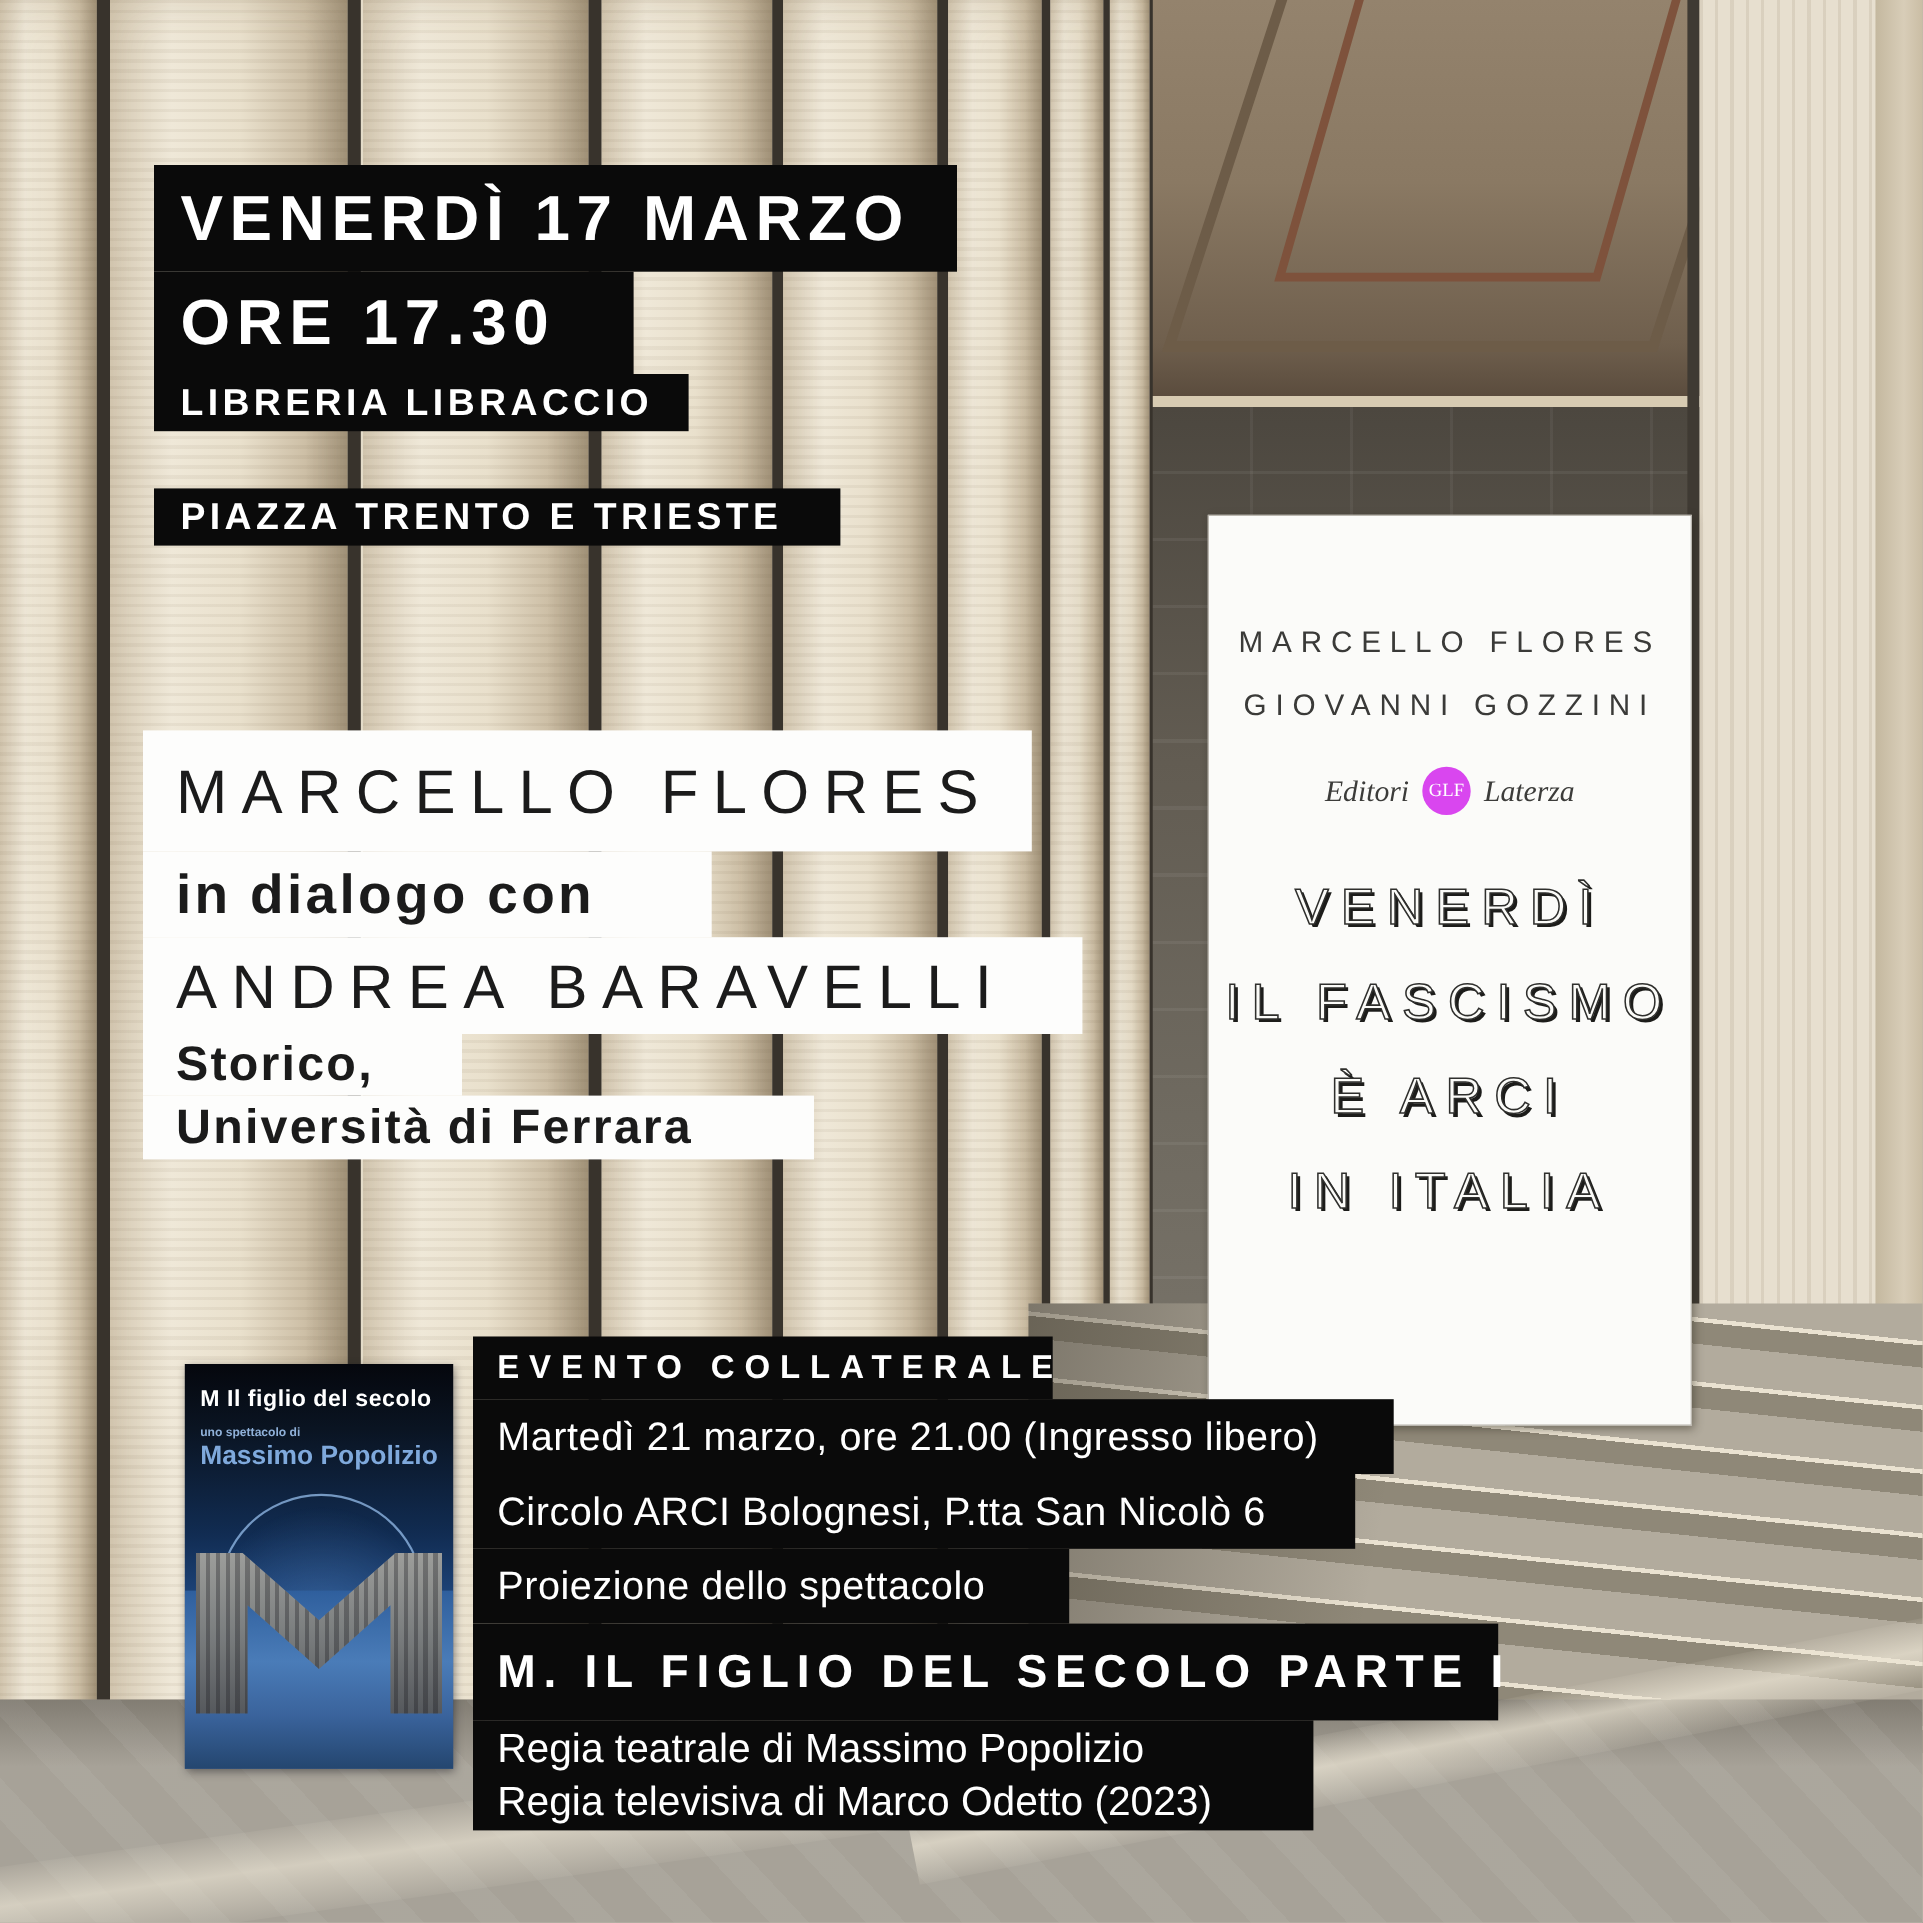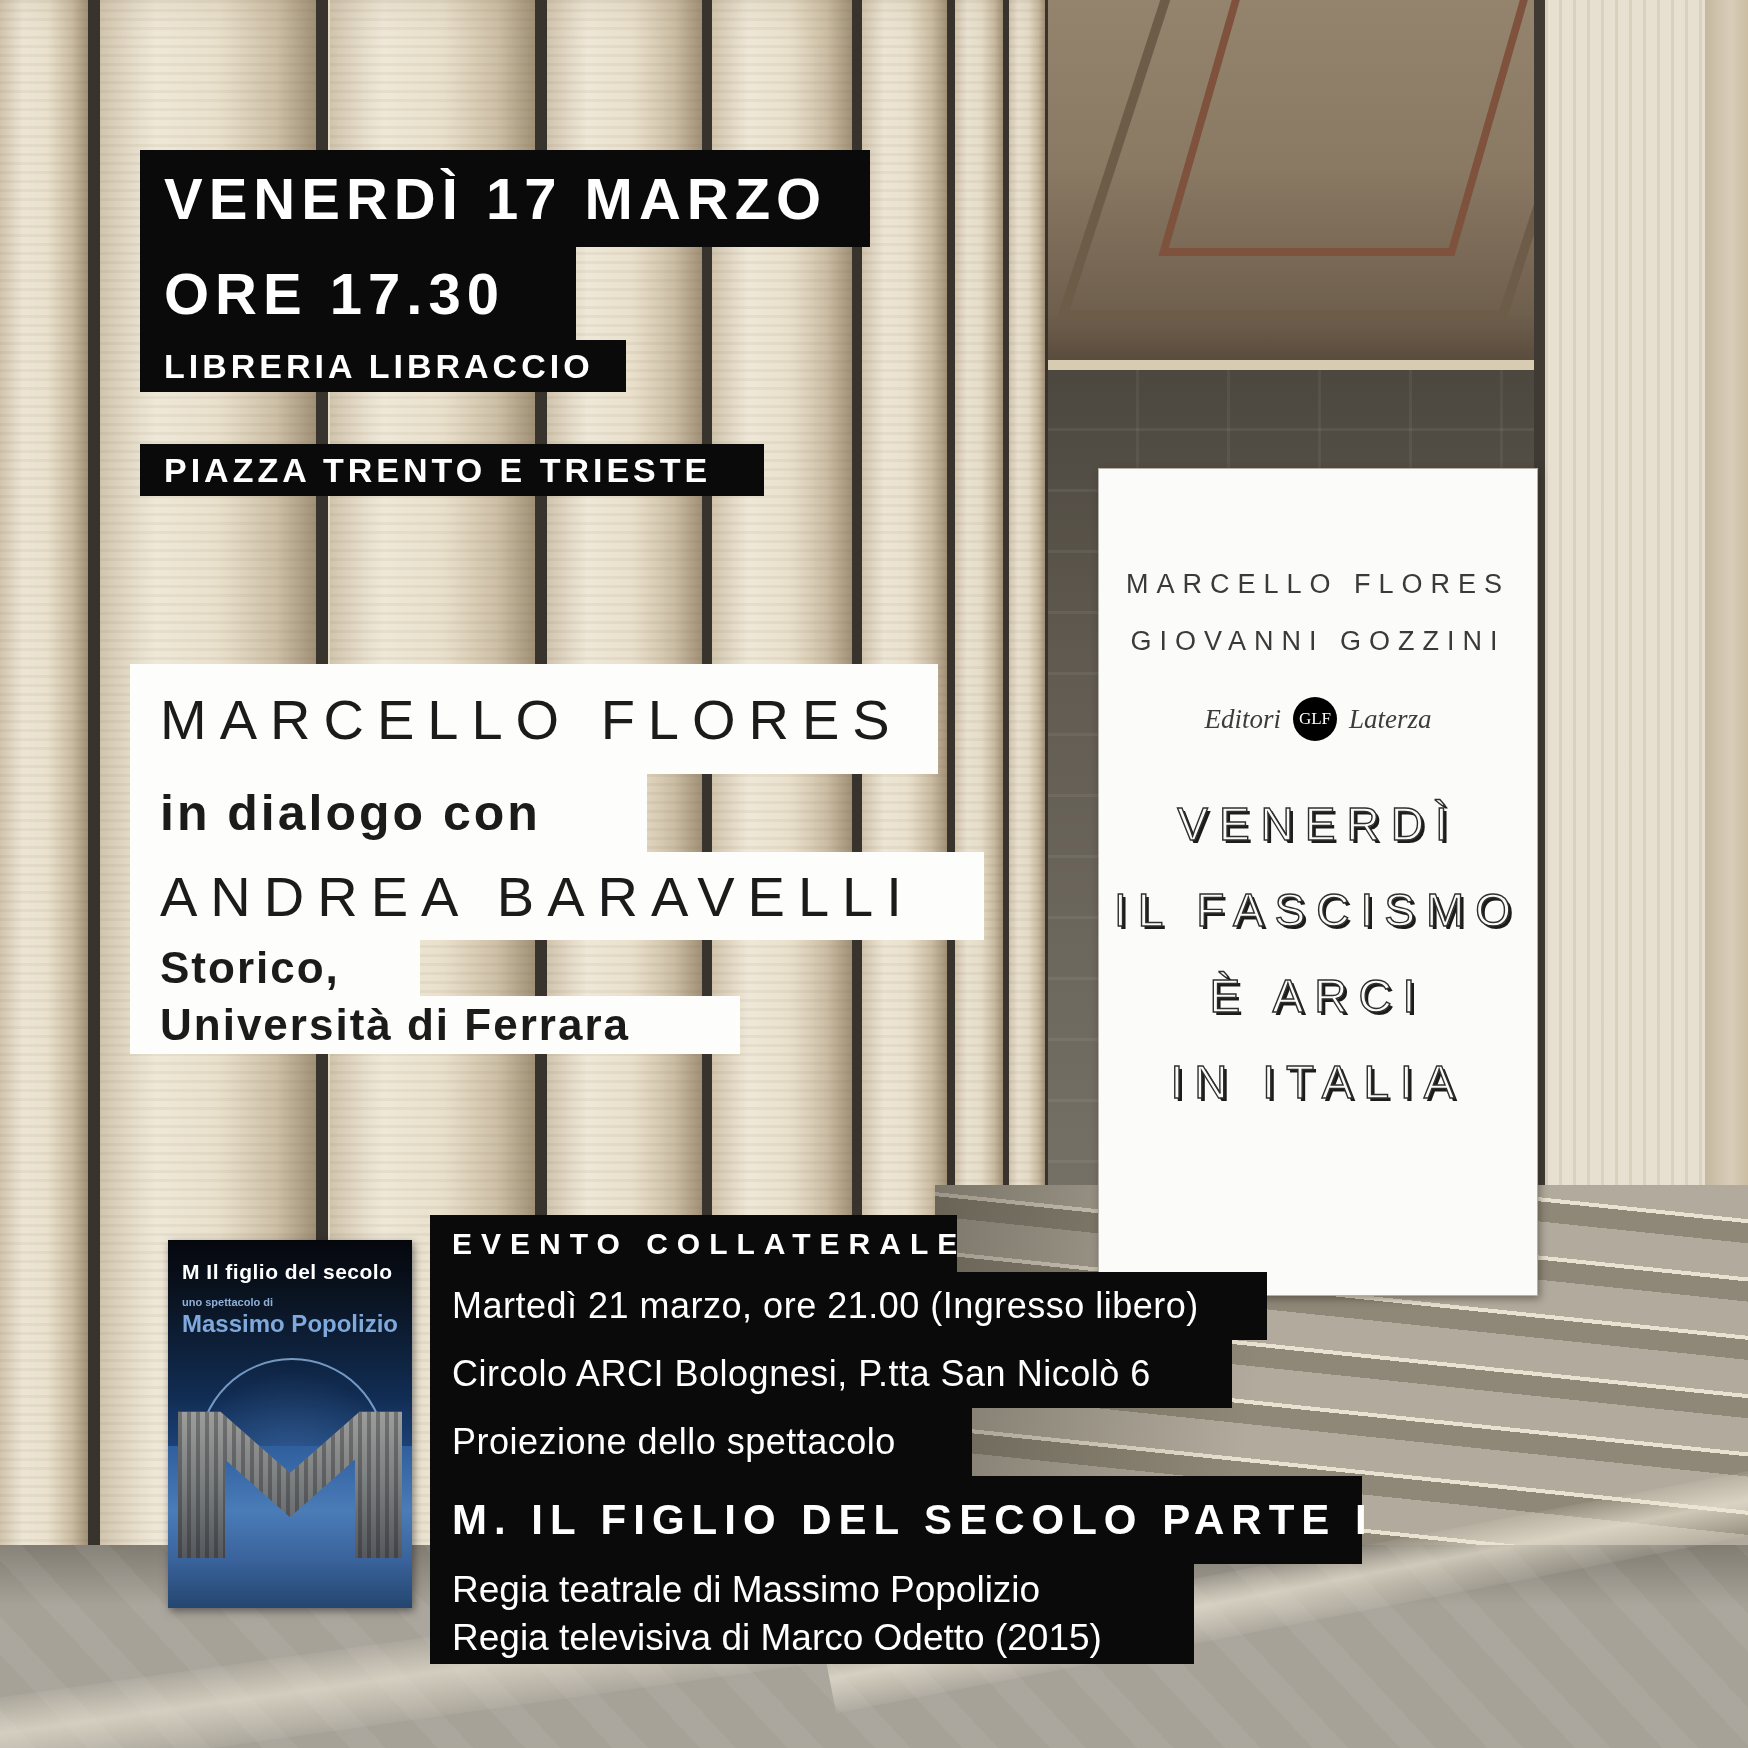--- a/index.html
+++ b/index.html
@@ -66,21 +66,21 @@
   .ev-credits{font-size:37px;line-height:48px;padding-left:22px;white-space:normal;}
 
   
   .book-cover{left:1098px;top:468px;width:438px;height:826px;background:#fbfbf9;
        border:1px solid #b5b1a8;box-shadow:2px 3px 8px rgba(40,35,25,.45);
        text-align:center;color:#2c2c2a;}
   .cover-author{font-size:27px;letter-spacing:8px;font-weight:normal;color:#3a3a38;}
   .publisher{font-family:"Liberation Serif",serif;font-style:italic;font-size:27px;color:#3c3c3a;
        display:flex;align-items:center;justify-content:center;gap:12px;}
   .glf{display:inline-flex;align-items:center;justify-content:center;width:44px;height:44px;
-       border-radius:50%;background:#000000;color:#fff;font-family:"Liberation Serif",serif;
+       border-radius:50%;background:#d946ef;color:#fff;font-family:"Liberation Serif",serif;
        font-size:17px;font-style:normal;letter-spacing:0;}
   .deco{font-size:46px;letter-spacing:11px;color:#fbfbf8;font-weight:normal;
        -webkit-text-stroke:1.4px #2f2f2d;text-shadow:3px 3px 0 #1c1c1a;}
 
   
   .dvd{left:168px;top:1240px;width:244px;height:368px;overflow:hidden;
        background:linear-gradient(180deg,#05070d 0%,#0a1422 16%,#112c52 42%,#2a5ca2 74%,#24487c 100%);
        box-shadow:2px 3px 8px rgba(20,20,25,.5);color:#fff;}
   .dvd-title{position:absolute;left:14px;top:20px;font-size:21px;font-weight:bold;letter-spacing:.5px;}
   .dvd-sub{position:absolute;left:14px;top:56px;font-size:11px;font-weight:bold;color:#8fb0d8;}
@@ -192,17 +192,17 @@
   </div>
   <div class="blackbox ev-line" style="left:430px;top:1408px;width:520px;height:68px;">
     <span>Proiezione dello spettacolo</span>
   </div>
   <div class="blackbox ev-title" style="left:430px;top:1476px;width:910px;height:88px;">
     <span>M. IL FIGLIO DEL SECOLO PARTE I</span>
   </div>
   <div class="blackbox ev-credits" style="left:430px;top:1564px;width:742px;height:100px;">
     <span>
       <span style="display:block;">Regia teatrale di Massimo Popolizio</span>
-      <span style="display:block;">Regia televisiva di Marco Odetto (2015)</span>
+      <span style="display:block;">Regia televisiva di Marco Odetto (2023)</span>
     </span>
   </div>
 
 </div>
 
 </body></html>

